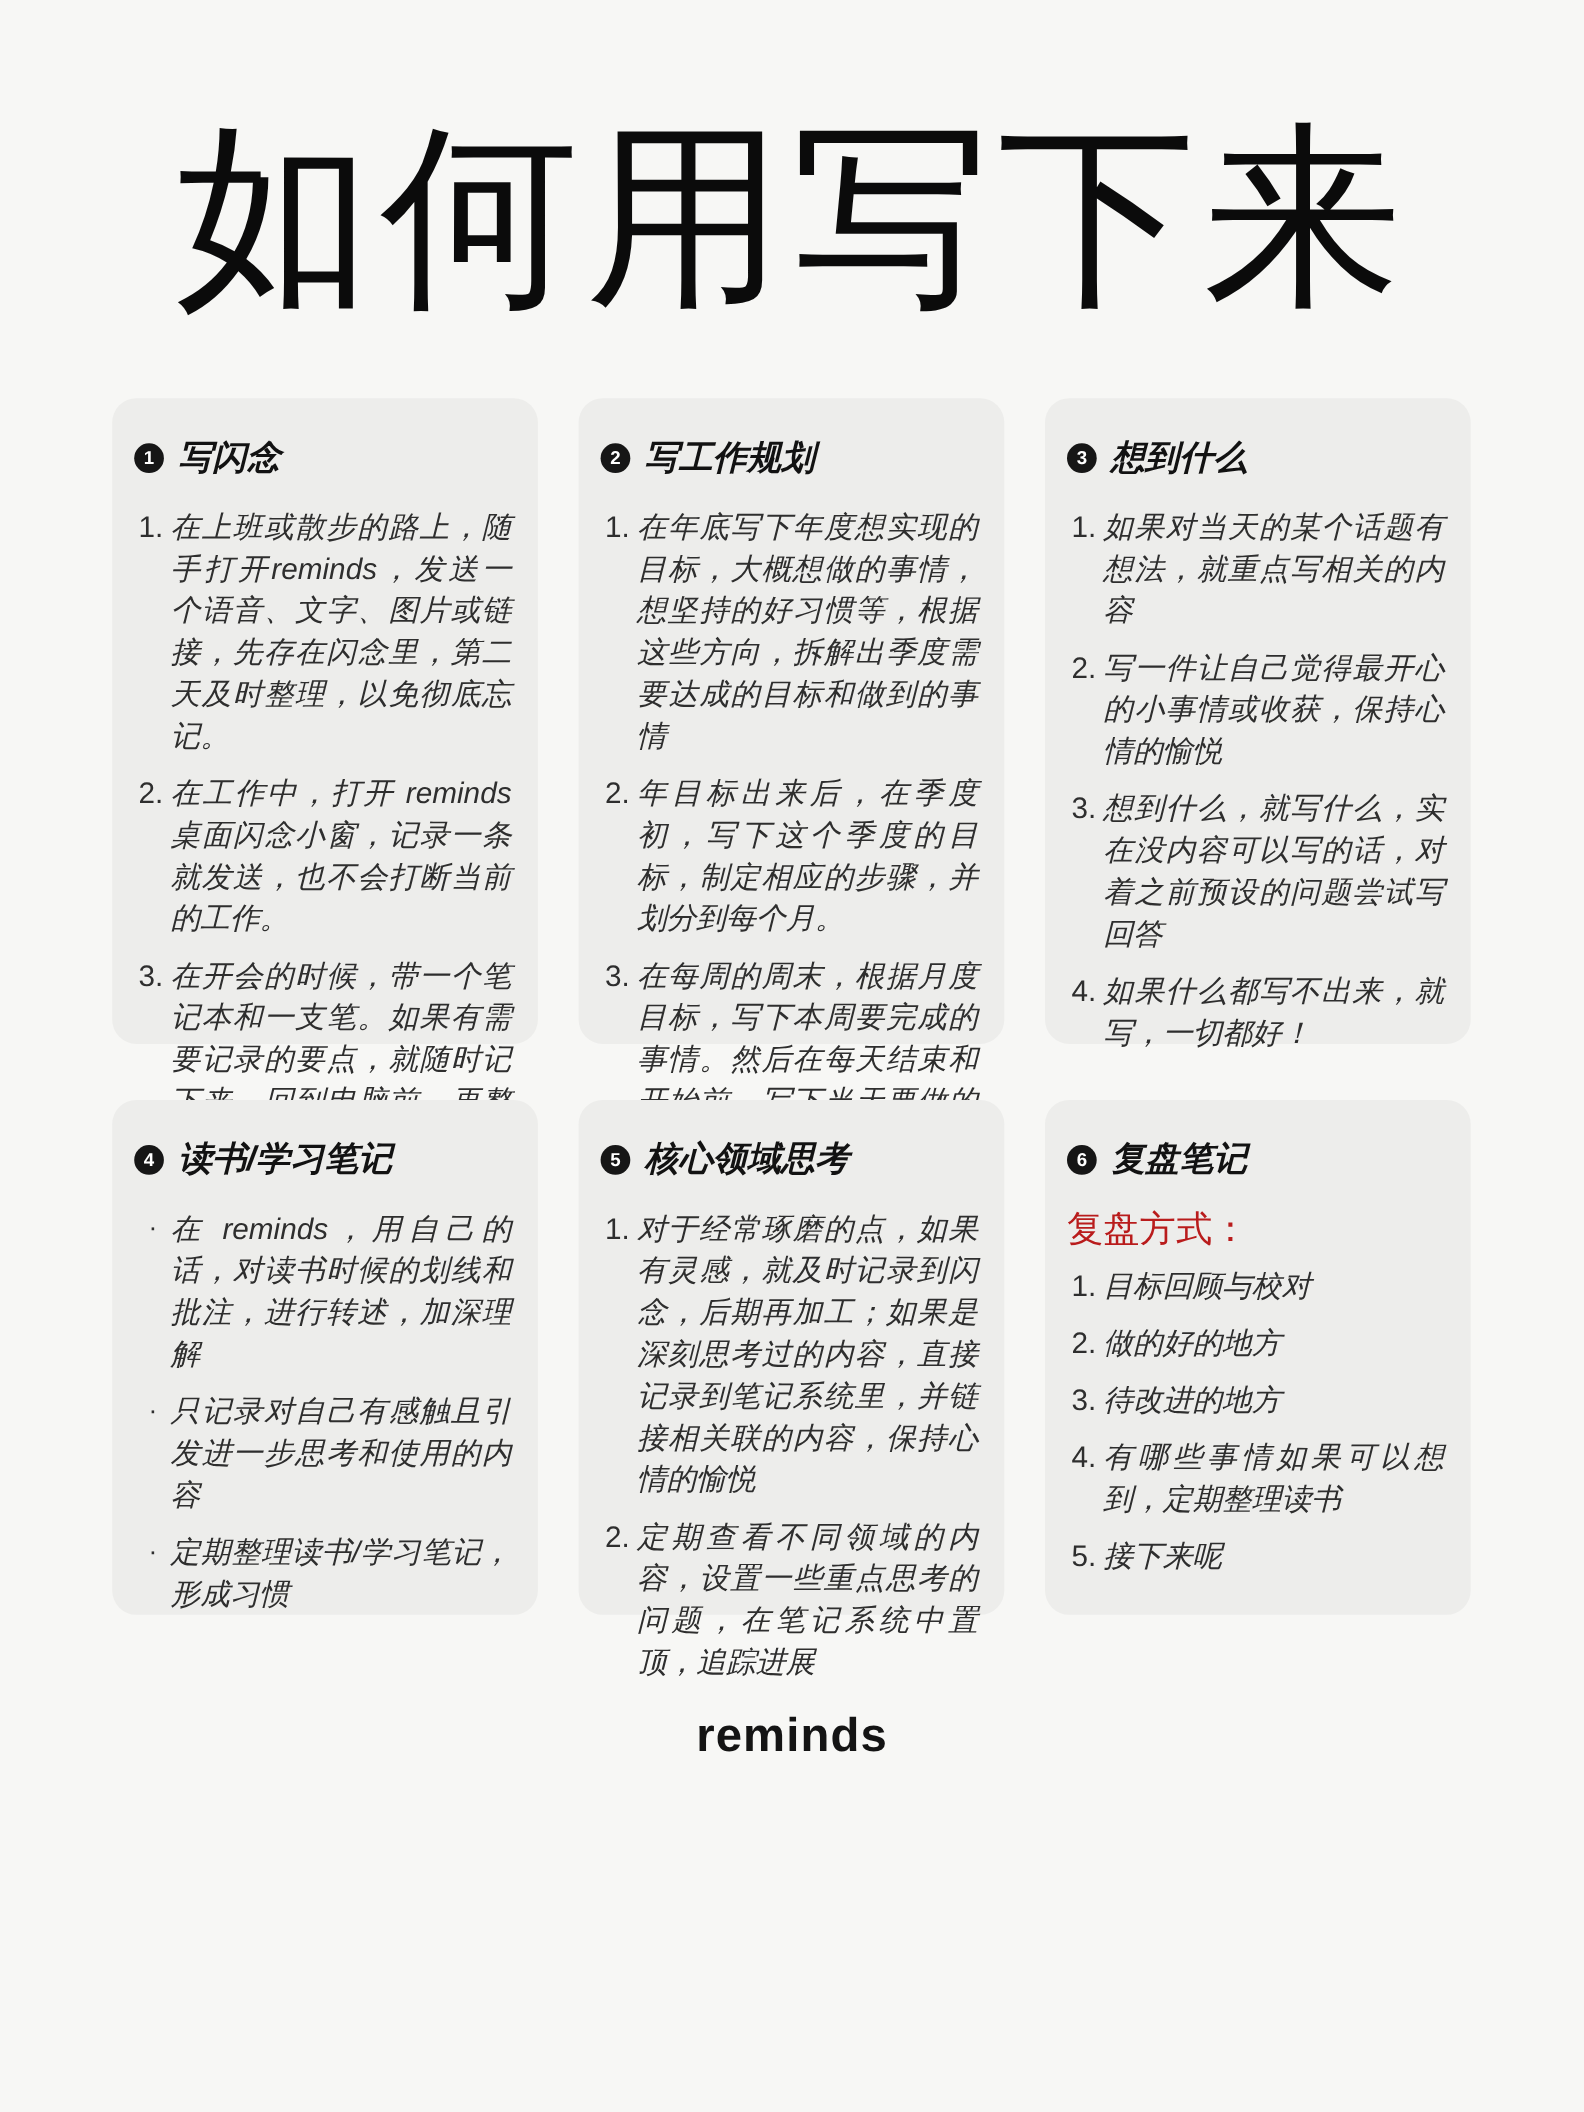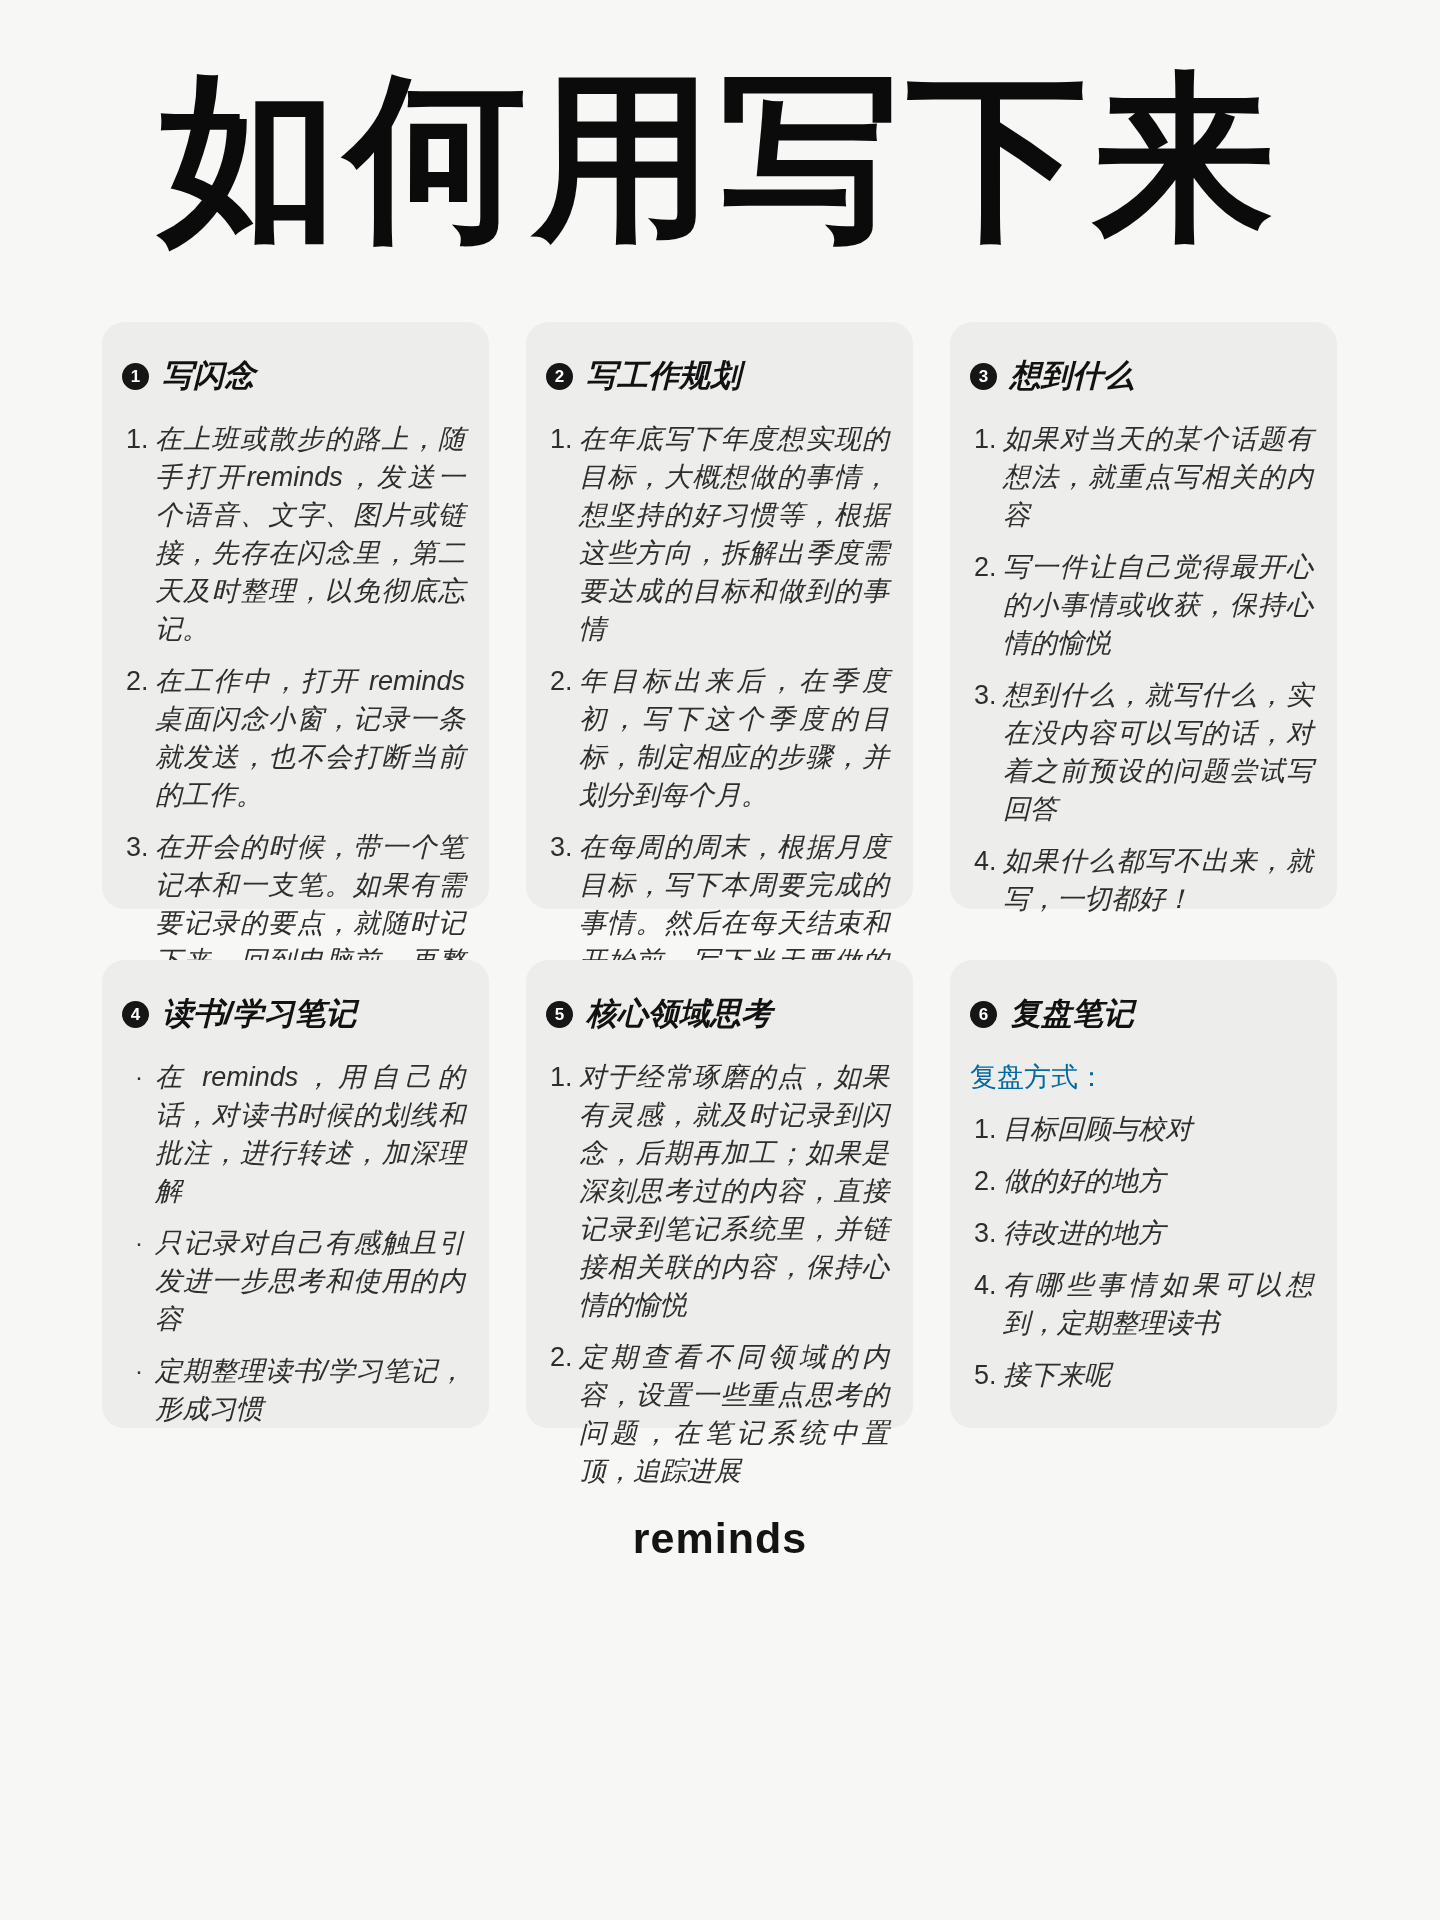--- a/index.html
+++ b/index.html
@@ -5,24 +5,24 @@
   html,body{margin:0;padding:0;}
   body{
     width:1440px;height:1920px;
     background:#f7f7f5;
     font-family:"Liberation Sans",sans-serif;
     position:relative;
     overflow:hidden;
     -webkit-font-smoothing:antialiased;
   }
   .title{
-    padding-top:56px;
+    padding-top:96px;
     text-align:center;
     font-size:180px;
-    font-weight:700;
+    font-weight:400;
     line-height:204px;
     letter-spacing:7px;
     color:#0b0b0b;
   }
   .grid{
     margin:62px 102px 0 102px;
     display:flex;
     flex-wrap:wrap;
     column-gap:37px;
     row-gap:51px;
@@ -56,23 +56,23 @@
   }
   .card-title{
     font-size:31px;
     font-weight:700;
     color:#121212;
     line-height:40px;
     white-space:nowrap;
     font-style:italic;
   }
   .intro{
-    font-size:27px;
+    font-size:33px;
     line-height:38px;
-    color:#0369a1;
+    color:#b91c1c;
     margin:0 0 14px 0;
   }
   .item{
     display:flex;
     font-size:27px;
     line-height:38px;
     color:#2e2e2e;
     margin-bottom:14px;
   }
   .marker{

